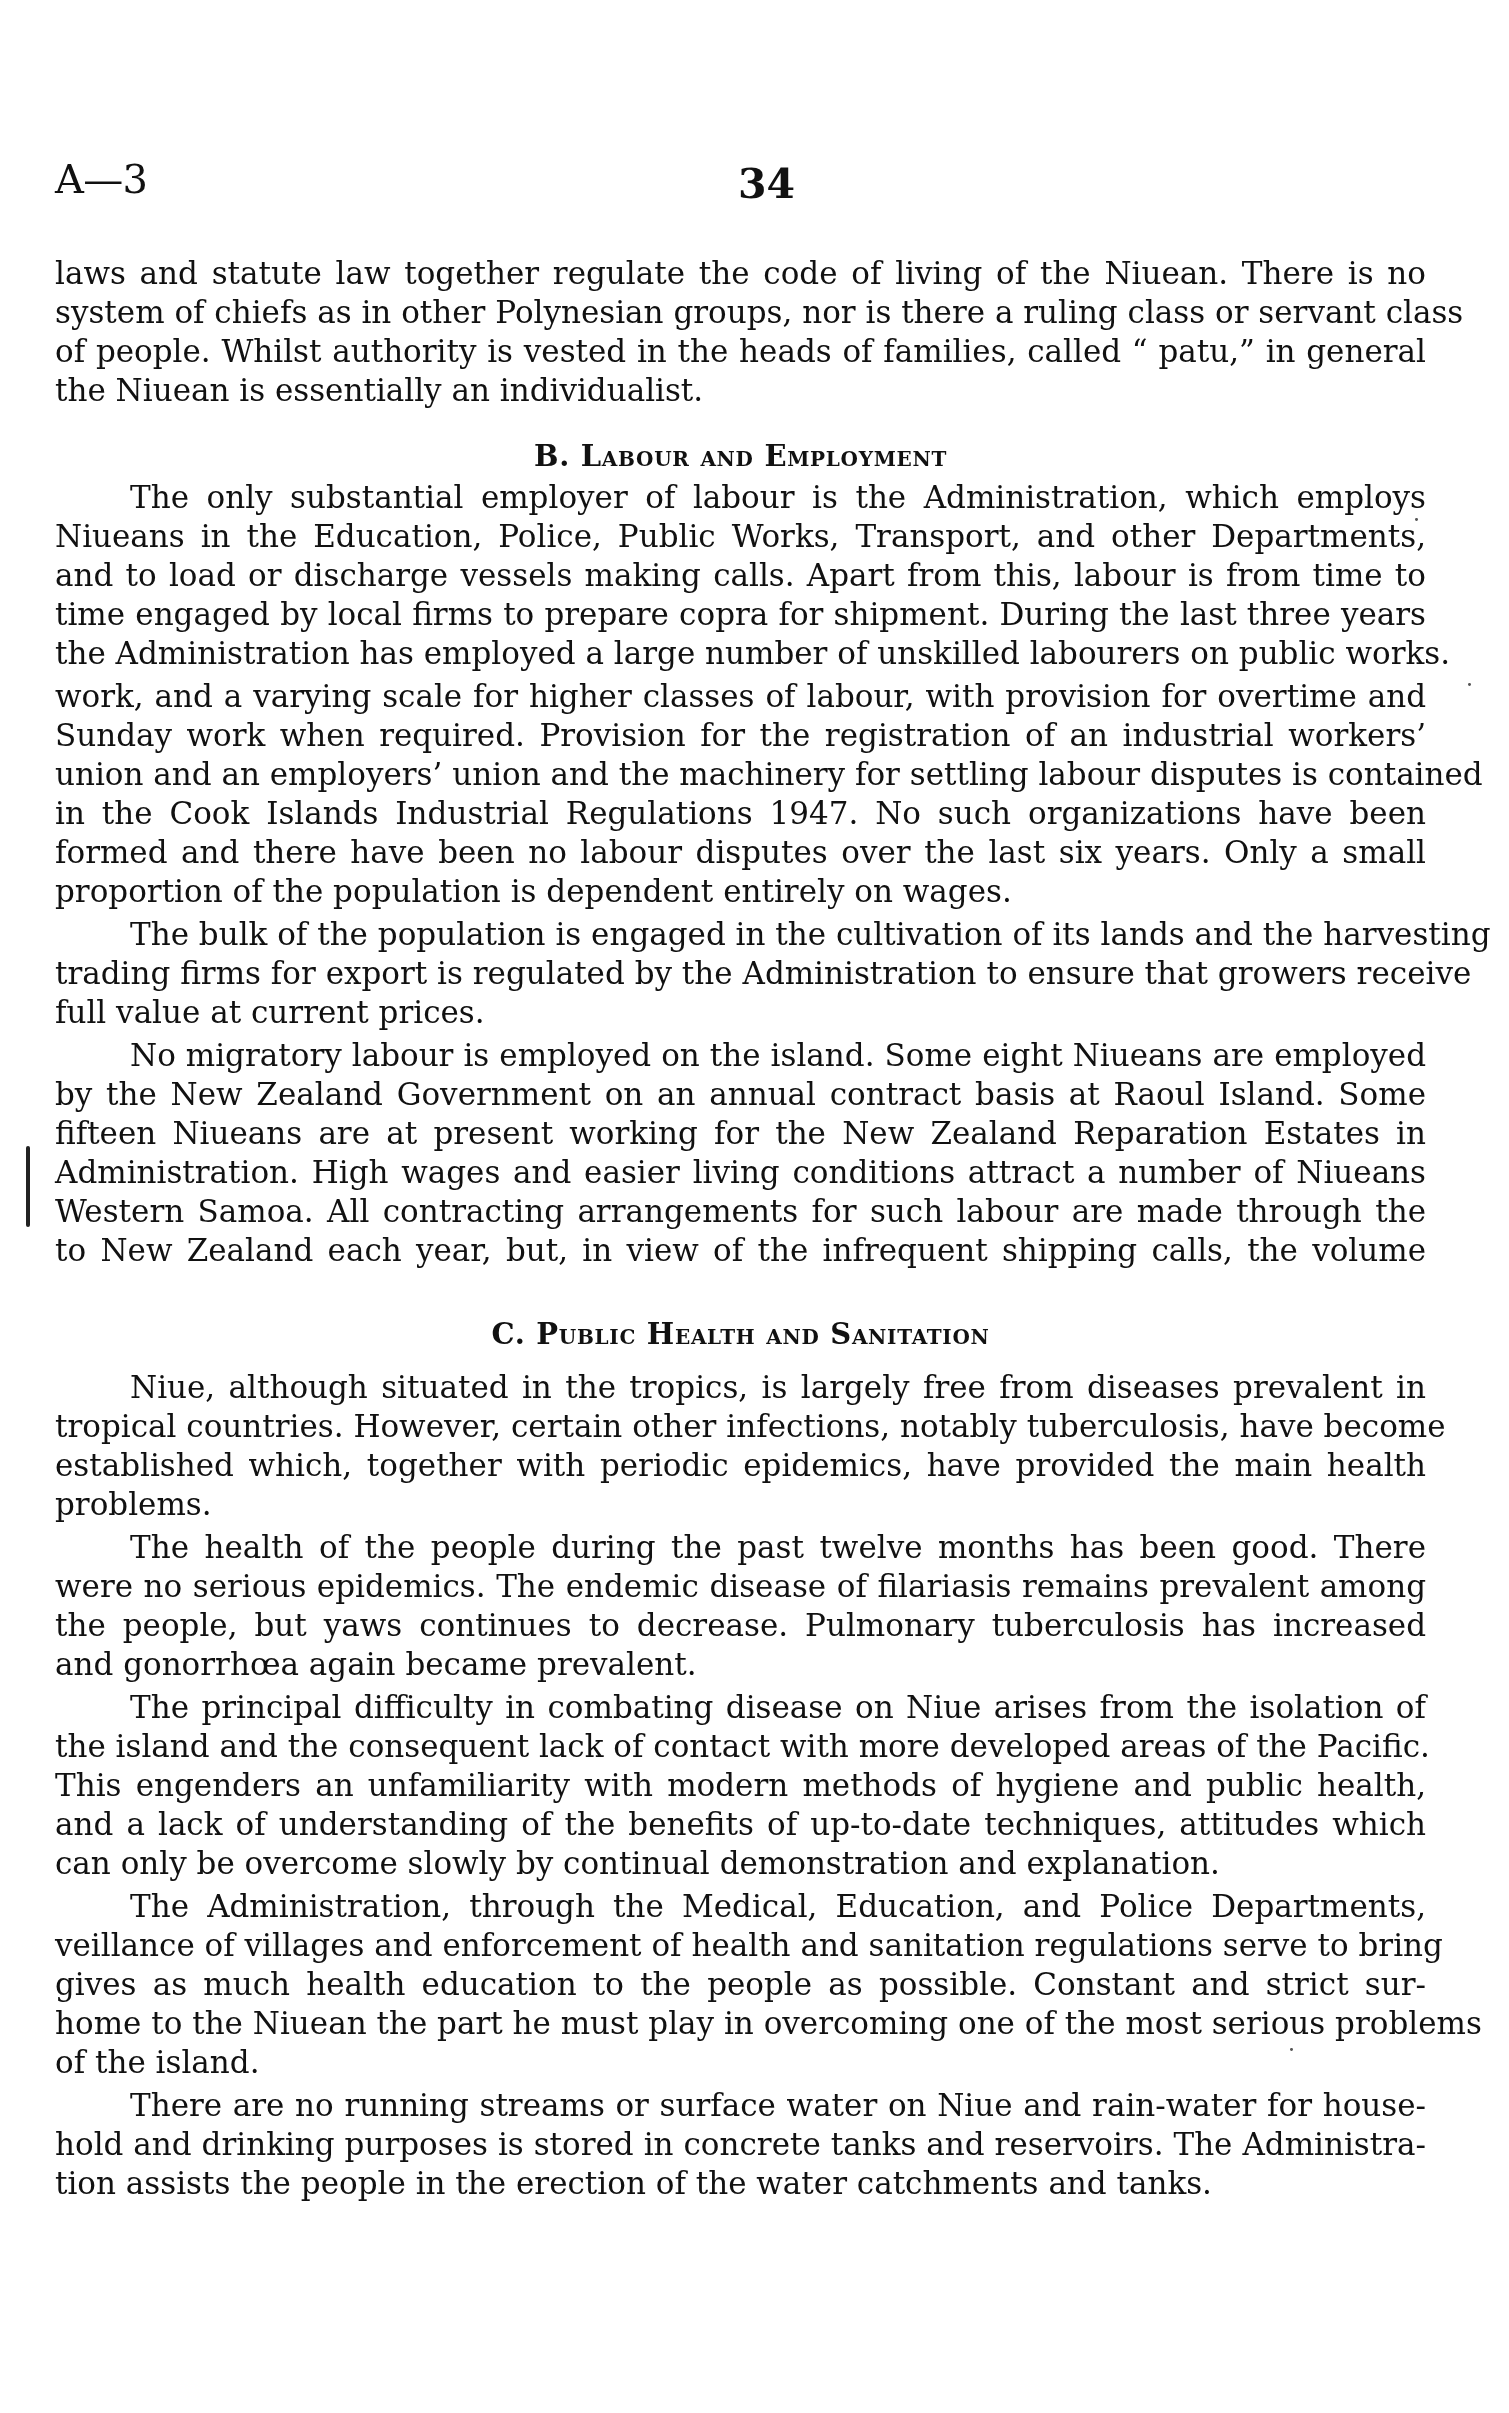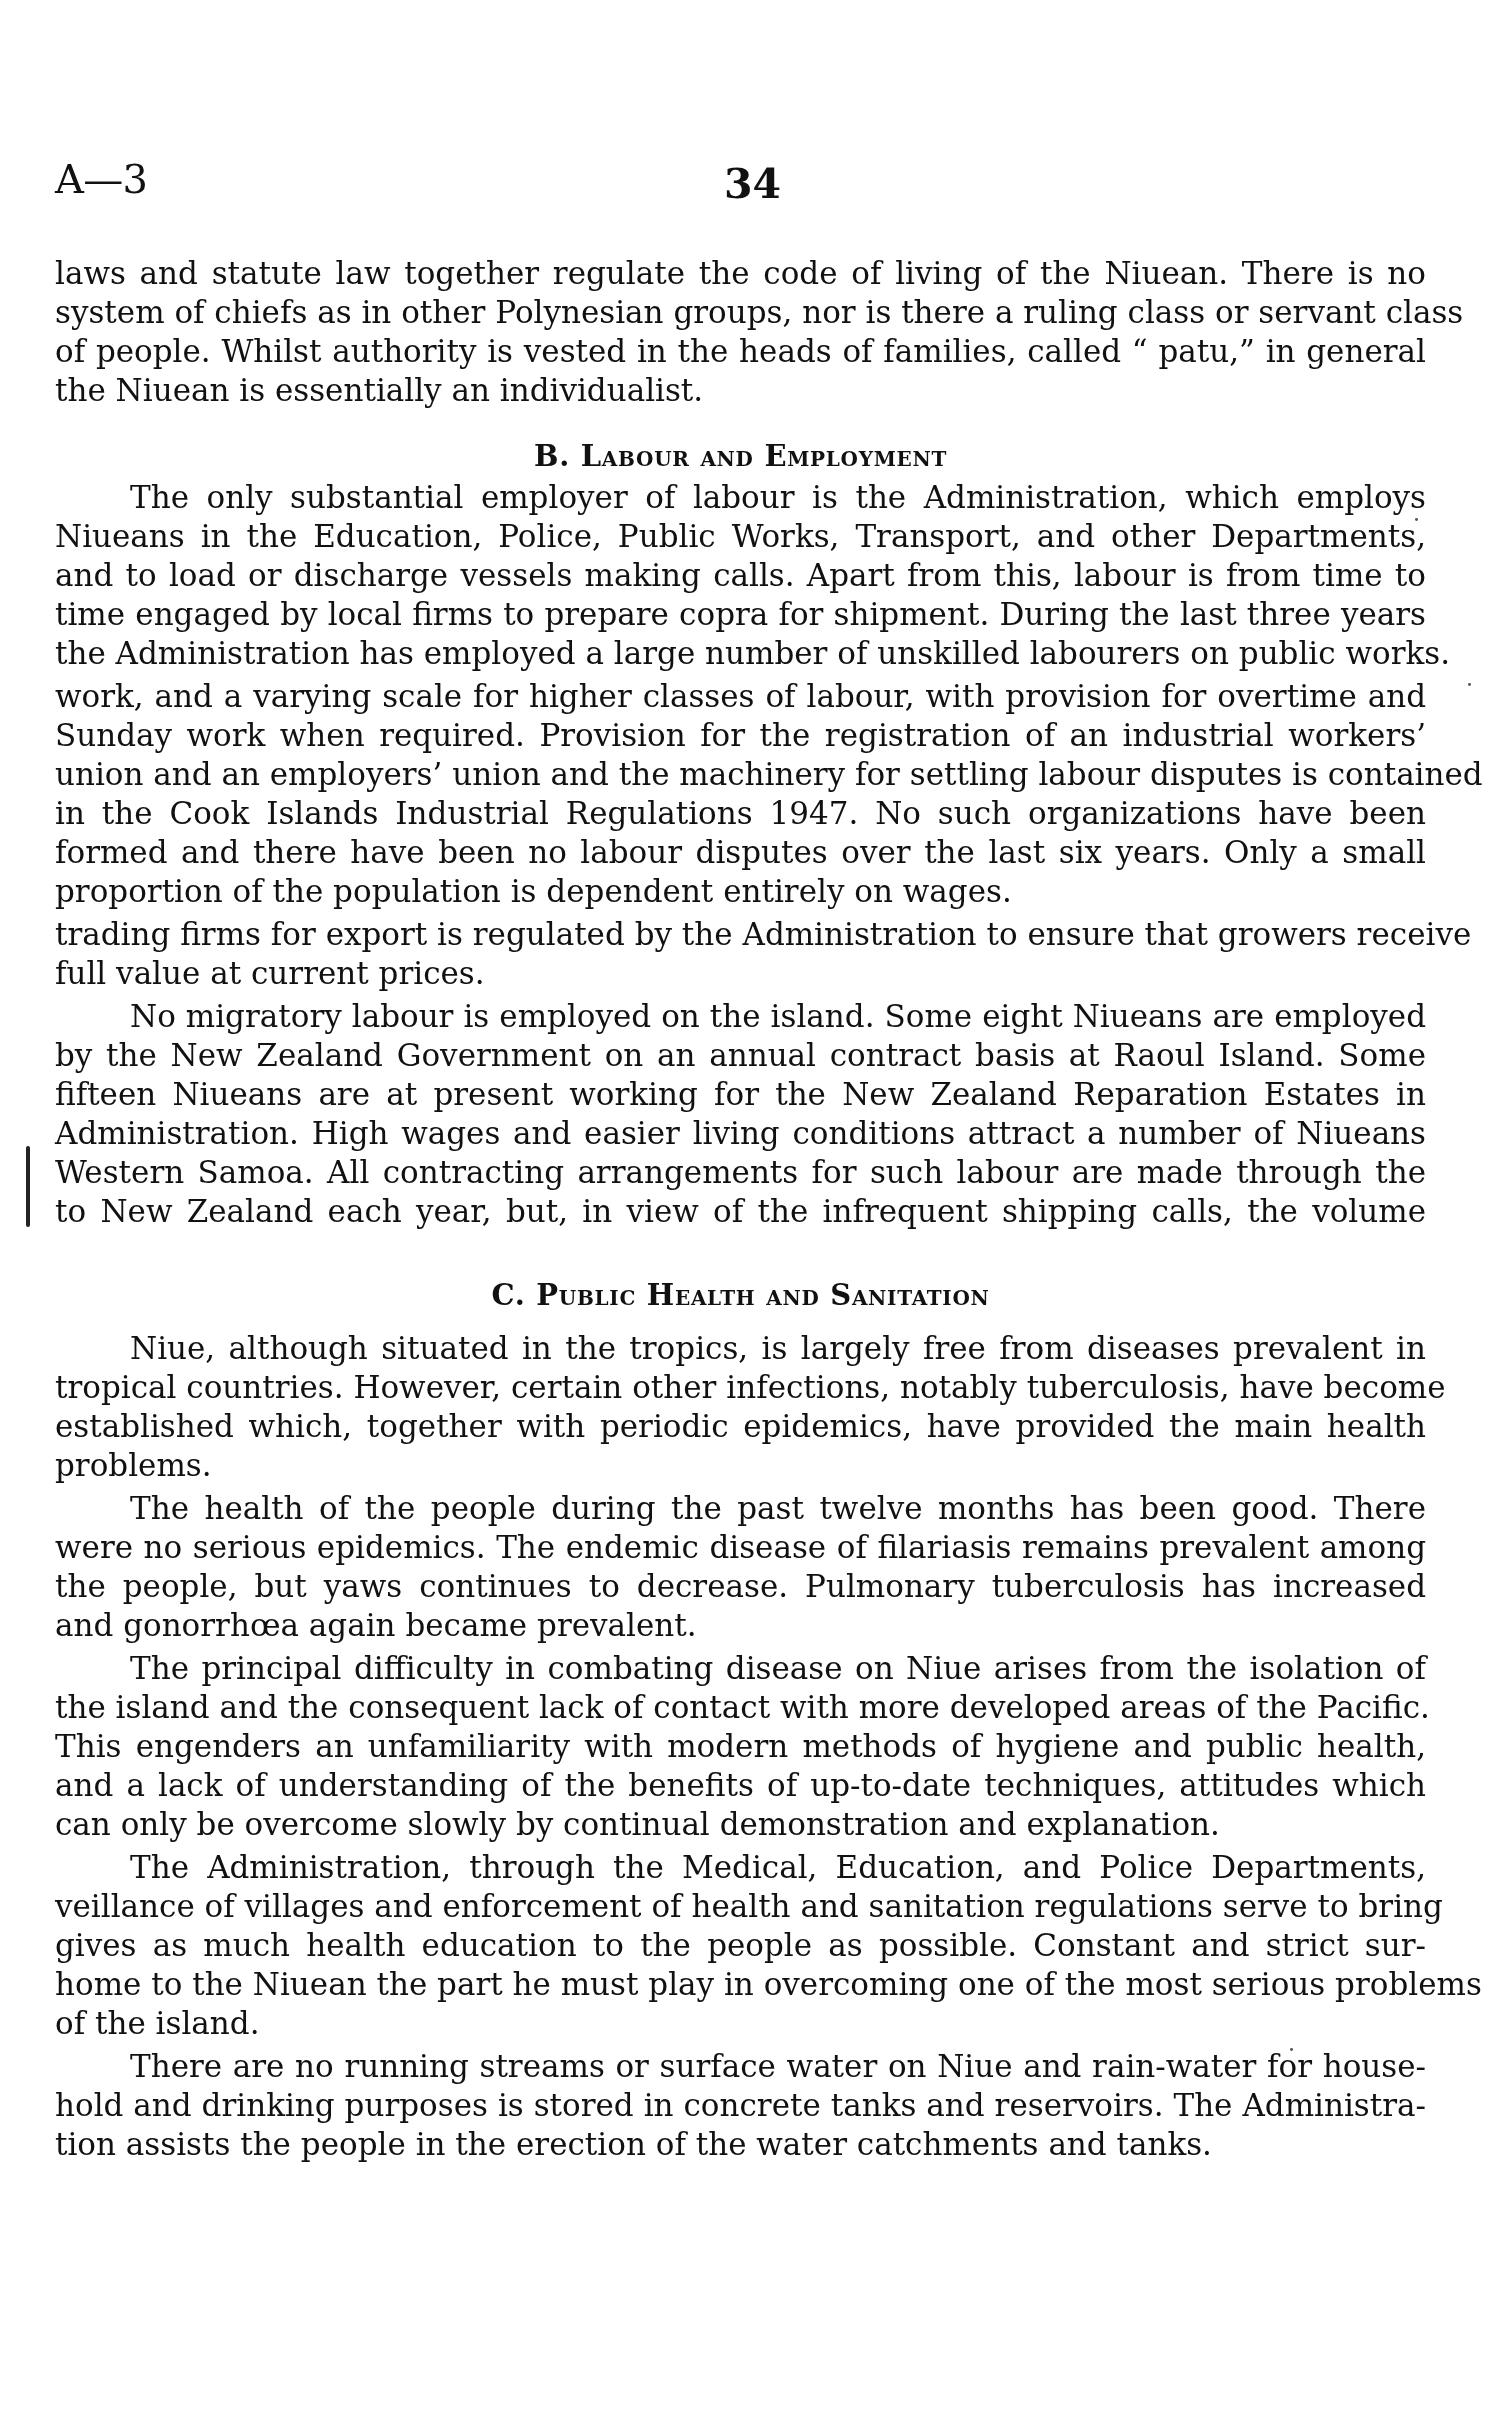--- a/index.html
+++ b/index.html
@@ -3,21 +3,21 @@
 <meta charset="utf-8">
 <style>
   html, body { margin: 0; padding: 0; background: #ffffff; }
   body {
     width: 1510px; height: 2413px; position: relative; overflow: hidden;
     font-family: "DejaVu Serif", "Liberation Serif", serif;
     color: #111111;
   }
   .page-header { position: absolute; top: 156px; left: 55px; width: 1372px; height: 61px; }
   .doc-ref { position: absolute; left: 0; top: 0; font-size: 40px; letter-spacing: -0.7px; }
-  .page-num { position: absolute; left: 669px; top: 4.1px; font-size: 41px; font-weight: bold; }
+  .page-num { position: absolute; left: 683px; top: 4.1px; font-size: 41px; font-weight: bold; }
   .body {
     position: absolute; left: 55px; top: 254px; width: 1371px;
     font-size: 31px; line-height: 39px;
   }
   .para { margin: 0 0 4.1px 0; }
   .line {
     display: block; white-space: nowrap; text-align: justify; text-align-last: justify;
     height: 39px; overflow: visible;
   }
   .line.last { text-align-last: left; }
@@ -66,20 +66,21 @@
   <div class="para">
     <span class="line">work, and a varying scale for higher classes of labour, with provision for overtime and</span>
     <span class="line">Sunday work when required. Provision for the registration of an industrial workers’</span>
     <span class="line">union and an employers’ union and the machinery for settling labour disputes is contained</span>
     <span class="line">in the Cook Islands Industrial Regulations 1947. No such organizations have been</span>
     <span class="line">formed and there have been no labour disputes over the last six years. Only a small</span>
     <span class="line last">proportion of the population is dependent entirely on wages.</span>
   </div>
 
   <div class="para">
+    <span class="line indent">The bulk of the population is engaged in the cultivation of its lands and the harvesting</span>
     <span class="line">trading firms for export is regulated by the Administration to ensure that growers receive</span>
     <span class="line last">full value at current prices.</span>
   </div>
 
   <div class="para">
     <span class="line indent">No migratory labour is employed on the island. Some eight Niueans are employed</span>
     <span class="line">by the New Zealand Government on an annual contract basis at Raoul Island. Some</span>
     <span class="line">fifteen Niueans are at present working for the New Zealand Reparation Estates in</span>
     <span class="line">Administration. High wages and easier living conditions attract a number of Niueans</span>
     <span class="line">Western Samoa. All contracting arrangements for such labour are made through the</span>

